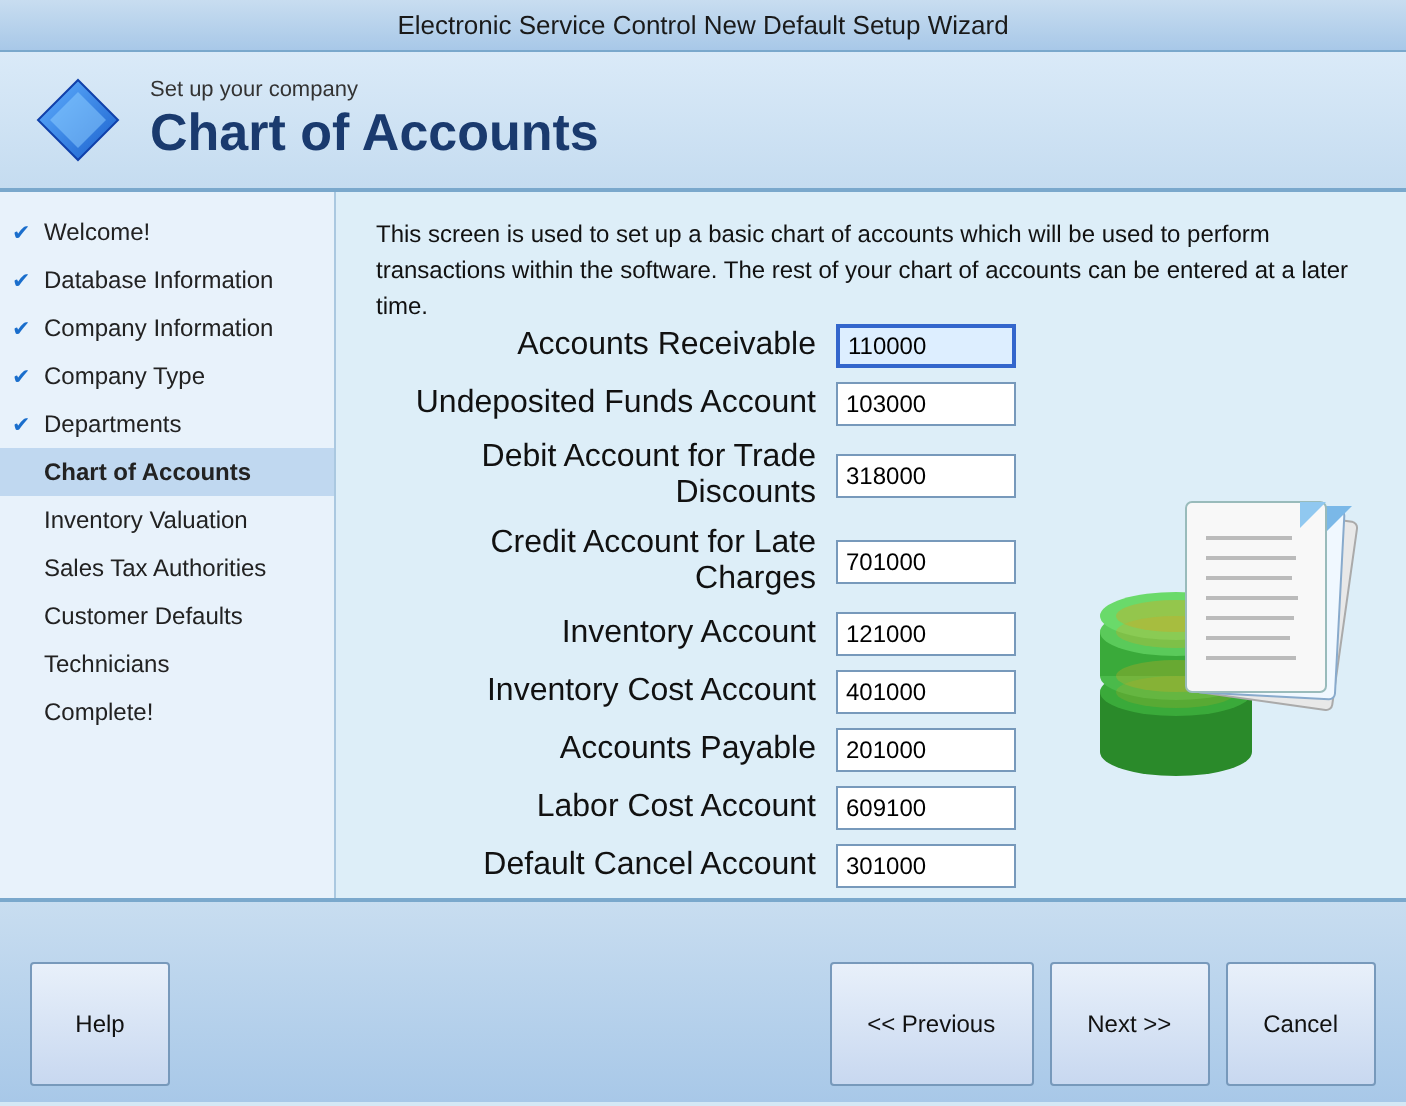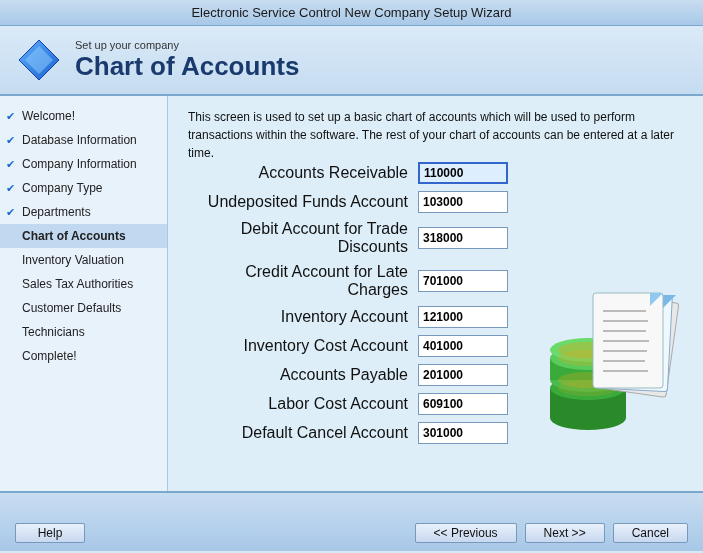--- a/index.html
+++ b/index.html
@@ -113,42 +113,41 @@
       padding-right: 10px;
       flex-shrink: 0;
     }
     .form-input {
       width: 90px;
       border: 1px solid #7799bb;
       background: white;
       padding: 2px 4px;
       font-size: 12px;
       height: 22px;
-      font-weight: bold;
     }
     .form-input.highlighted {
       border: 2px solid #3366cc;
       background: #ddeeff;
     }
     
     .footer {
       background: linear-gradient(to bottom, #c8ddf0, #a8c8e8);
       border-top: 2px solid #7aa8cc;
       padding: 8px 15px;
       display: flex;
       align-items: center;
       justify-content: space-between;
     }
     .footer-left {}
     .footer-right {
       display: flex;
       gap: 8px;
     }
     .btn {
-      padding: 2px 18px;
+      padding: 23px 18px;
       font-size: 12px;
       border: 1px solid #7799bb;
       background: linear-gradient(to bottom, #e8f0fa, #c8d8f0);
       cursor: pointer;
       border-radius: 2px;
       color: #111;
       min-width: 70px;
       text-align: center;
       margin-top: 22px;
     }
@@ -157,21 +156,21 @@
     .illus-container {
       position: absolute;
       right: 15px;
       bottom: 55px;
     }
   </style>
 </head>
 <body>
 
 <div class="title-bar">
-  <span>Electronic Service Control New Company Setup Wizard</span>
+  <span>Electronic Service Control New Default Setup Wizard</span>
 </div>
 
 <div class="main-container">
 
   <div class="header-area">
     <div class="header-icon">
       
       <svg width="48" height="48" viewBox="0 0 48 48">
         <defs>
           <linearGradient id="diamondGrad" x1="0%" y1="0%" x2="100%" y2="100%">

